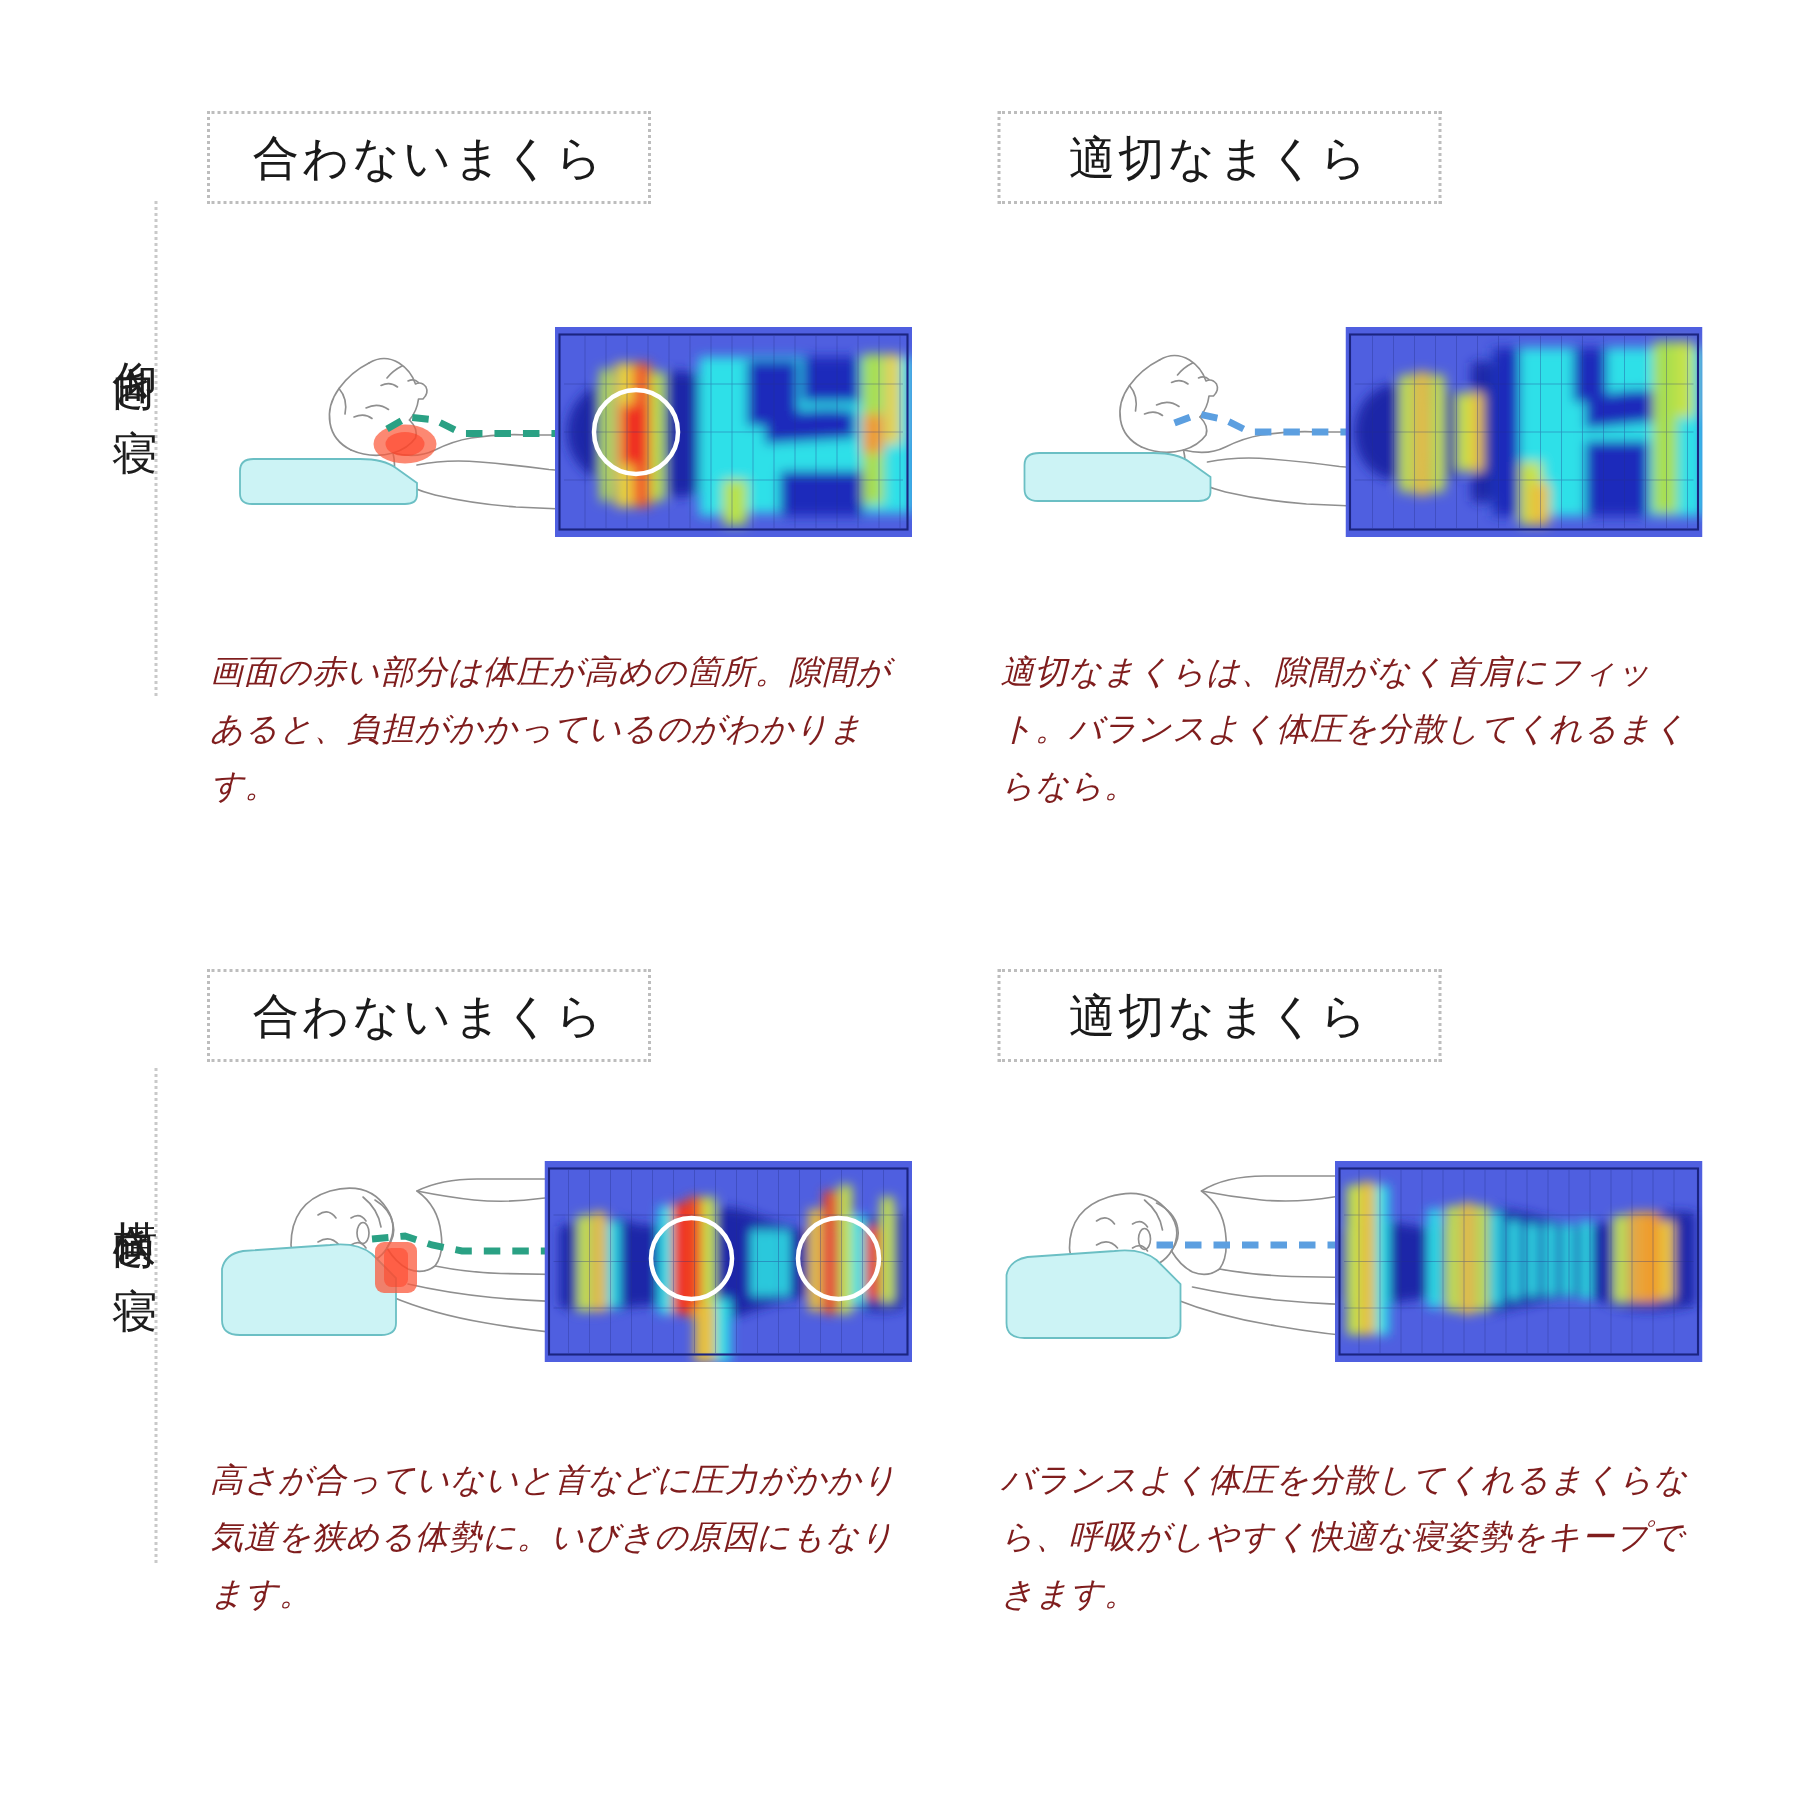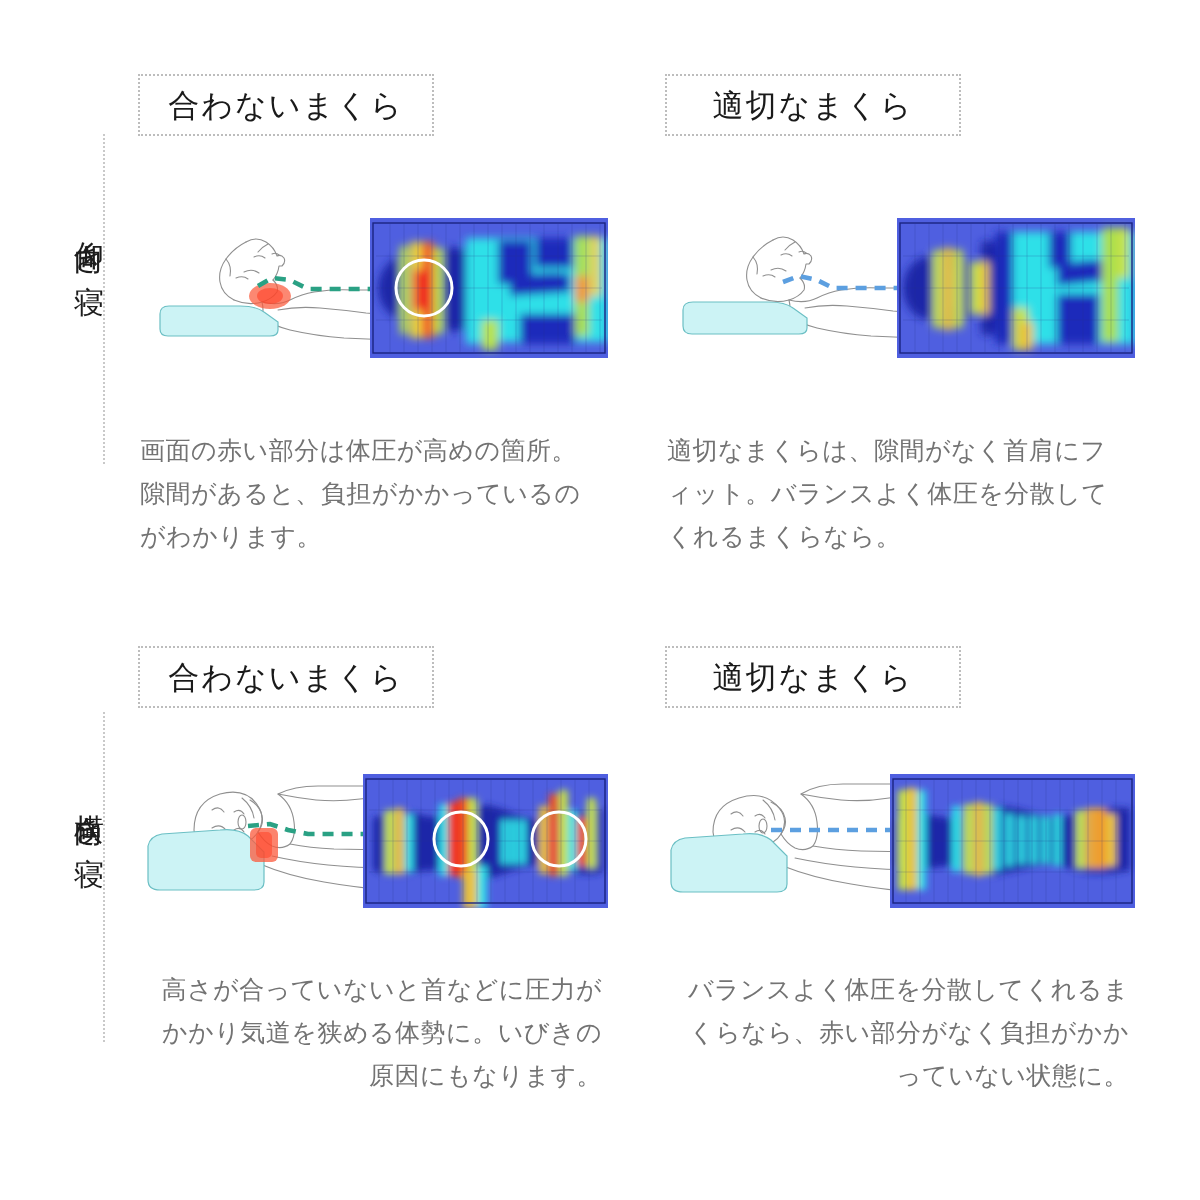--- a/index.html
+++ b/index.html
@@ -67,27 +67,28 @@
   .illus{position:absolute;left:0;top:0;width:252px;height:150px;}
   .heat{position:absolute;right:0;top:0;}
 
   .panel.p-tl .heat,.panel.p-tr .heat{top:4px;width:238px;height:140px;}
   .panel.p-bl .heat,.panel.p-br .heat{top:2px;width:245px;height:134px;}
 
   
   .caption{
     position:absolute;
     width:462px;
-    font-size:25px;
+    font-size:22px;
     line-height:1.72;
     letter-spacing:0.5px;
-    color:#737373;
+    color:#7f1d1d;
+    font-style:italic;
   }
   .panel.p-tl .caption,.panel.p-tr .caption{left:2px;top:355px;}
-  .panel.p-bl .caption,.panel.p-br .caption{left:2px;top:322px;text-align:right;}
+  .panel.p-bl .caption,.panel.p-br .caption{left:2px;top:322px;}
 
   svg{display:block;}
 </style>
 </head>
 <body>
 
 <div class="stage">
 
   <div class="vrail r1"></div>
   <div class="vrail r2"></div>
@@ -434,16 +435,16 @@
           <line x1="212" y1="6" x2="212" y2="128"></line>
             <line x1="226" y1="6" x2="226" y2="128"></line>
           <line x1="6" y1="36" x2="239" y2="36"></line>
             <line x1="6" y1="67" x2="239" y2="67"></line>
           <line x1="6" y1="98" x2="239" y2="98"></line>
         </g>
         <rect x="3" y="5" width="239" height="124" fill="none" stroke="#1b2480" stroke-width="1.4"></rect>
       </svg>
     </div>
 
-    <div class="caption">バランスよく体圧を分散してくれるまくらなら、赤い部分がなく負担がかかっていない状態に。</div>
+    <div class="caption">バランスよく体圧を分散してくれるまくらなら、呼吸がしやすく快適な寝姿勢をキープできます。</div>
   </div>
 
 </div>
 
 </body></html>

